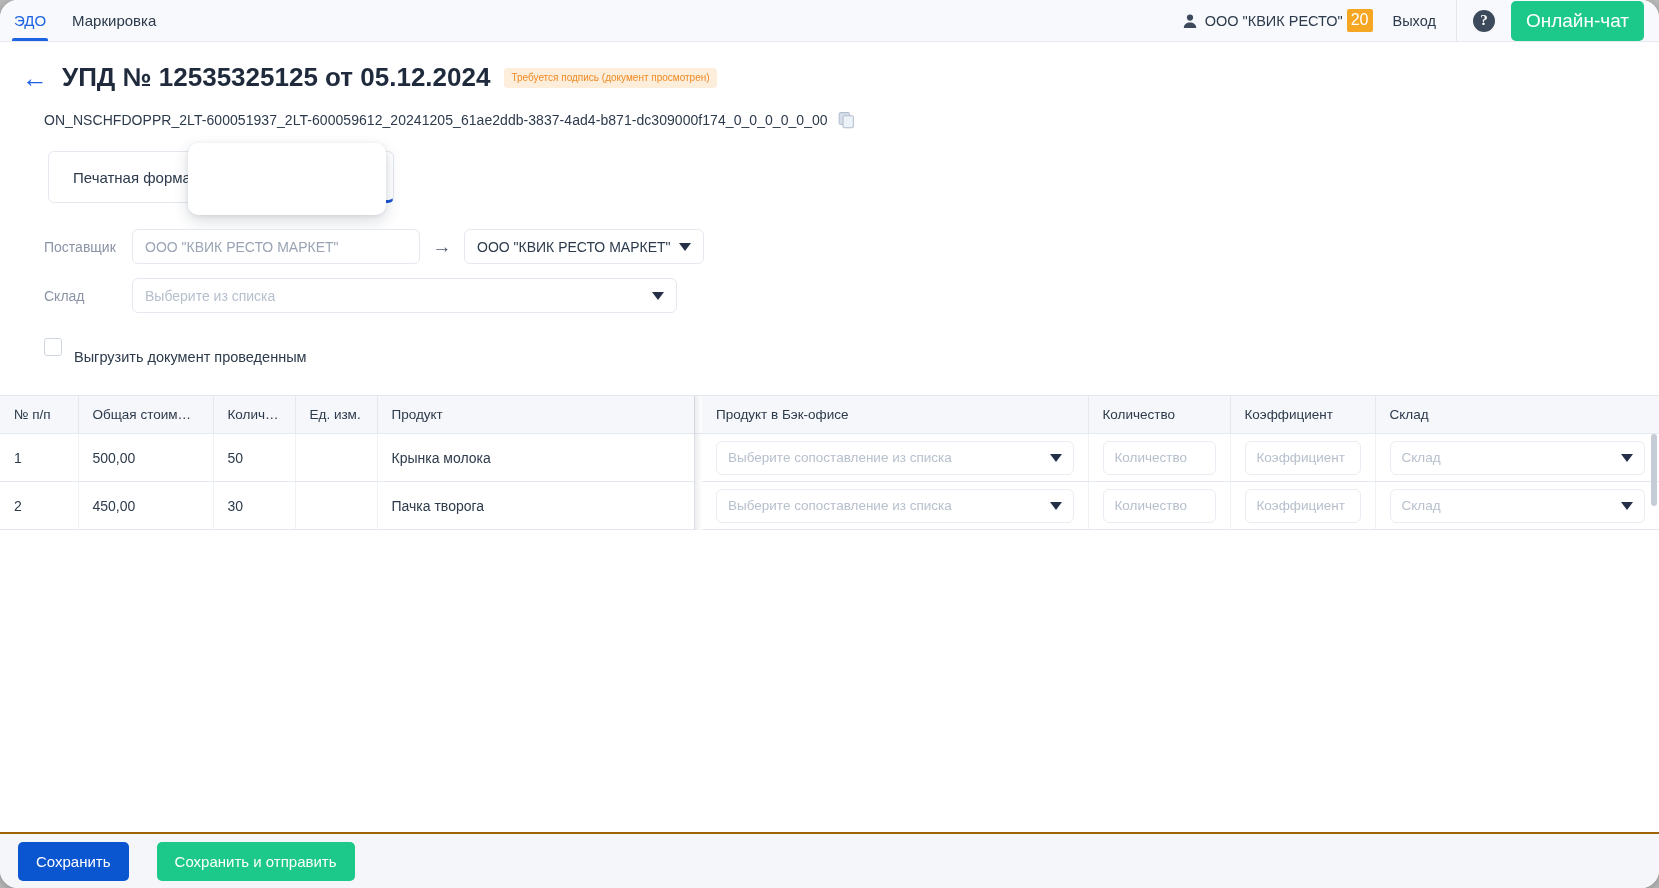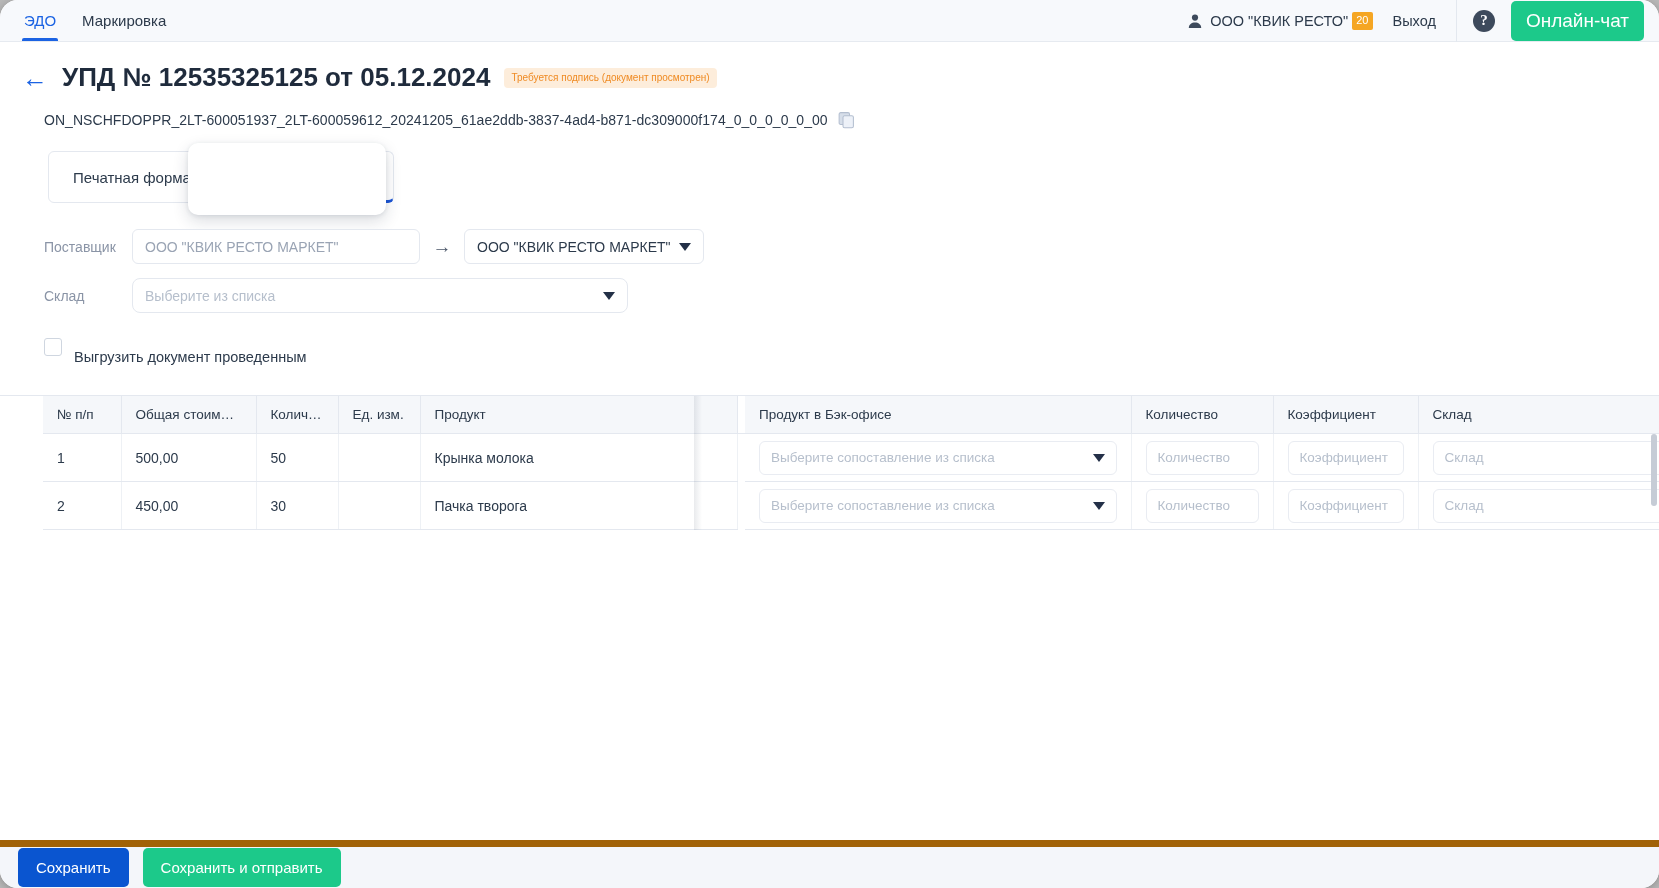--- a/index.html
+++ b/index.html
@@ -21,21 +21,21 @@
 
   
   .topbar {
     position: relative;
     height: 42px;
     background: #f7f9fc;
     display: flex;
     align-items: center;
     border-bottom: 1px solid #e6eaf0;
   }
-  .nav-tabs { display: flex; align-items: center; height: 100%; padding-left: 22px; gap: 22px; }
+  .nav-tabs { display: flex; align-items: center; height: 100%; padding-left: 12px; gap: 22px; }
   .nav-tab {
     position: relative;
     height: 100%;
     display: flex; align-items: center;
     font-size: 15px;
     color: #2c3a4b;
     cursor: pointer;
     padding: 0 2px;
   }
   .nav-tab.active { color: #1b63e3; }
@@ -56,21 +56,21 @@
     display: flex; align-items: center; gap: 7px;
     font-size: 14.5px; color: #2c3a4b;
     padding-right: 16px;
     cursor: pointer;
   }
   .user-icon { width: 16px; height: 16px; display: block; }
   .user-name { white-space: nowrap; }
   .badge-count {
     background: #f5a623;
     color: #ffffff;
-    font-size: 11px;
+    font-size: 16px;
     line-height: 1;
     padding: 3px 4px 4px;
     border-radius: 2px;
     margin-left: -3px;
   }
   .logout {
     font-size: 14.5px;
     color: #2c3a4b;
     padding: 0 20px 0 4px;
     cursor: pointer;
@@ -204,21 +204,21 @@
     background: #ffffff;
     display: flex; align-items: center;
     padding: 0 12px;
     font-size: 14px;
     color: #2c3a4b;
   }
   .field.disabled { color: #9aa4b4; background: #ffffff; }
   .field.placeholder-text { color: #b6bfcc; }
   .field-supplier-left { width: 288px; }
   .field-supplier-right { width: 240px; justify-content: space-between; }
-  .field-warehouse { width: 496px; justify-content: space-between; border-radius: 8px; }
+  .field-warehouse { width: 545px; justify-content: space-between; }
   .arrow-between {
     width: 44px;
     text-align: center;
     font-size: 19px;
     color: #4a5668;
     user-select: none;
   }
   .caret {
     width: 0; height: 0;
     border-left: 6px solid transparent;
@@ -237,21 +237,20 @@
     cursor: pointer;
     flex-shrink: 0;
   }
   .check-label { font-size: 14.5px; color: #2c3a4b; margin-top: 20px; }
 
   
   .table-wrap {
     margin-top: 30px;
     position: relative;
     border-top: 1px solid #e4e8ef;
-    padding-left: 43px;
   }
   .tbl { width: 1659px; border-collapse: collapse; table-layout: fixed; }
   .tbl th {
     background: #f5f7fa;
     font-size: 13.5px;
     font-weight: normal;
     color: #2c3a4b;
     text-align: left;
     padding: 11px 14px;
     height: 37px;
@@ -300,25 +299,25 @@
     background: #c6ccd6;
     border-radius: 3px;
     z-index: 4;
     cursor: pointer;
   }
 
   
   .footer {
     position: absolute;
     left: 0; right: 0; bottom: 0;
-    height: 48px;
+    height: 56px;
     background: #f4f6fa;
-    border-top: 7px solid #a16207;
-    display: flex; align-items: center;
-    gap: 14px;
+    border-top: 2px solid #a16207;
+    display: flex; align-items: center;
+    gap: 28px;
     padding-left: 18px;
   }
   .btn {
     border: none;
     border-radius: 5px;
     font-size: 15px;
     color: #ffffff;
     padding: 11px 18px;
     cursor: pointer;
     font-family: inherit;

